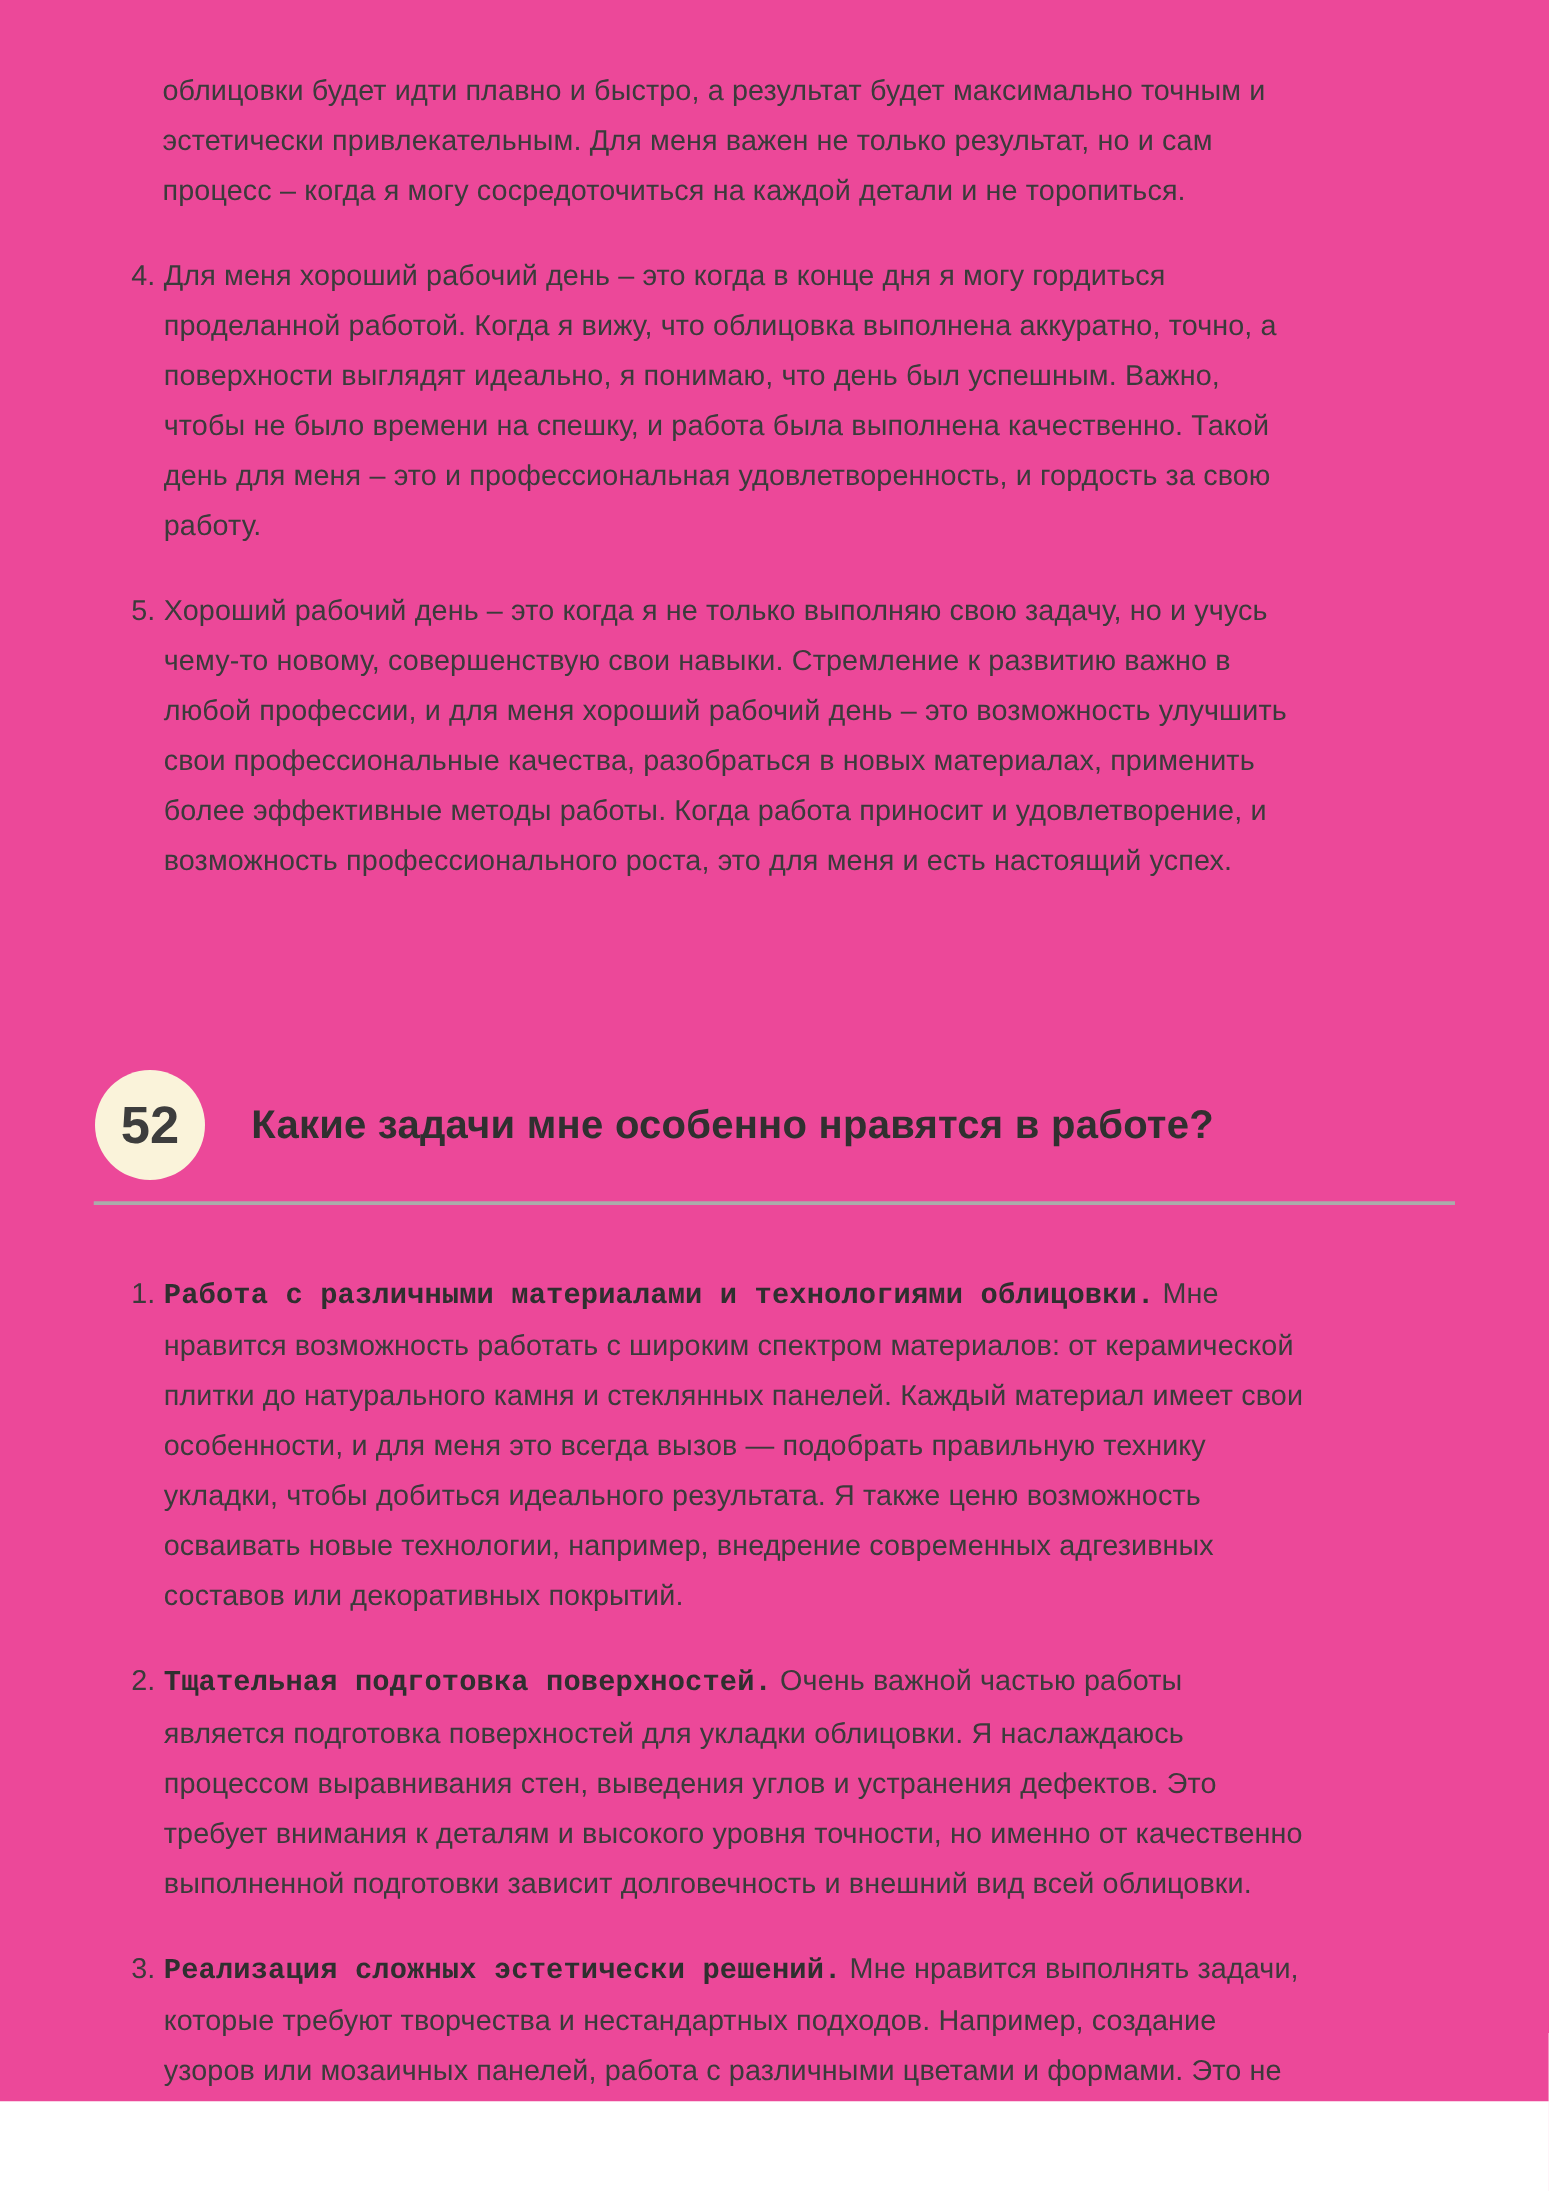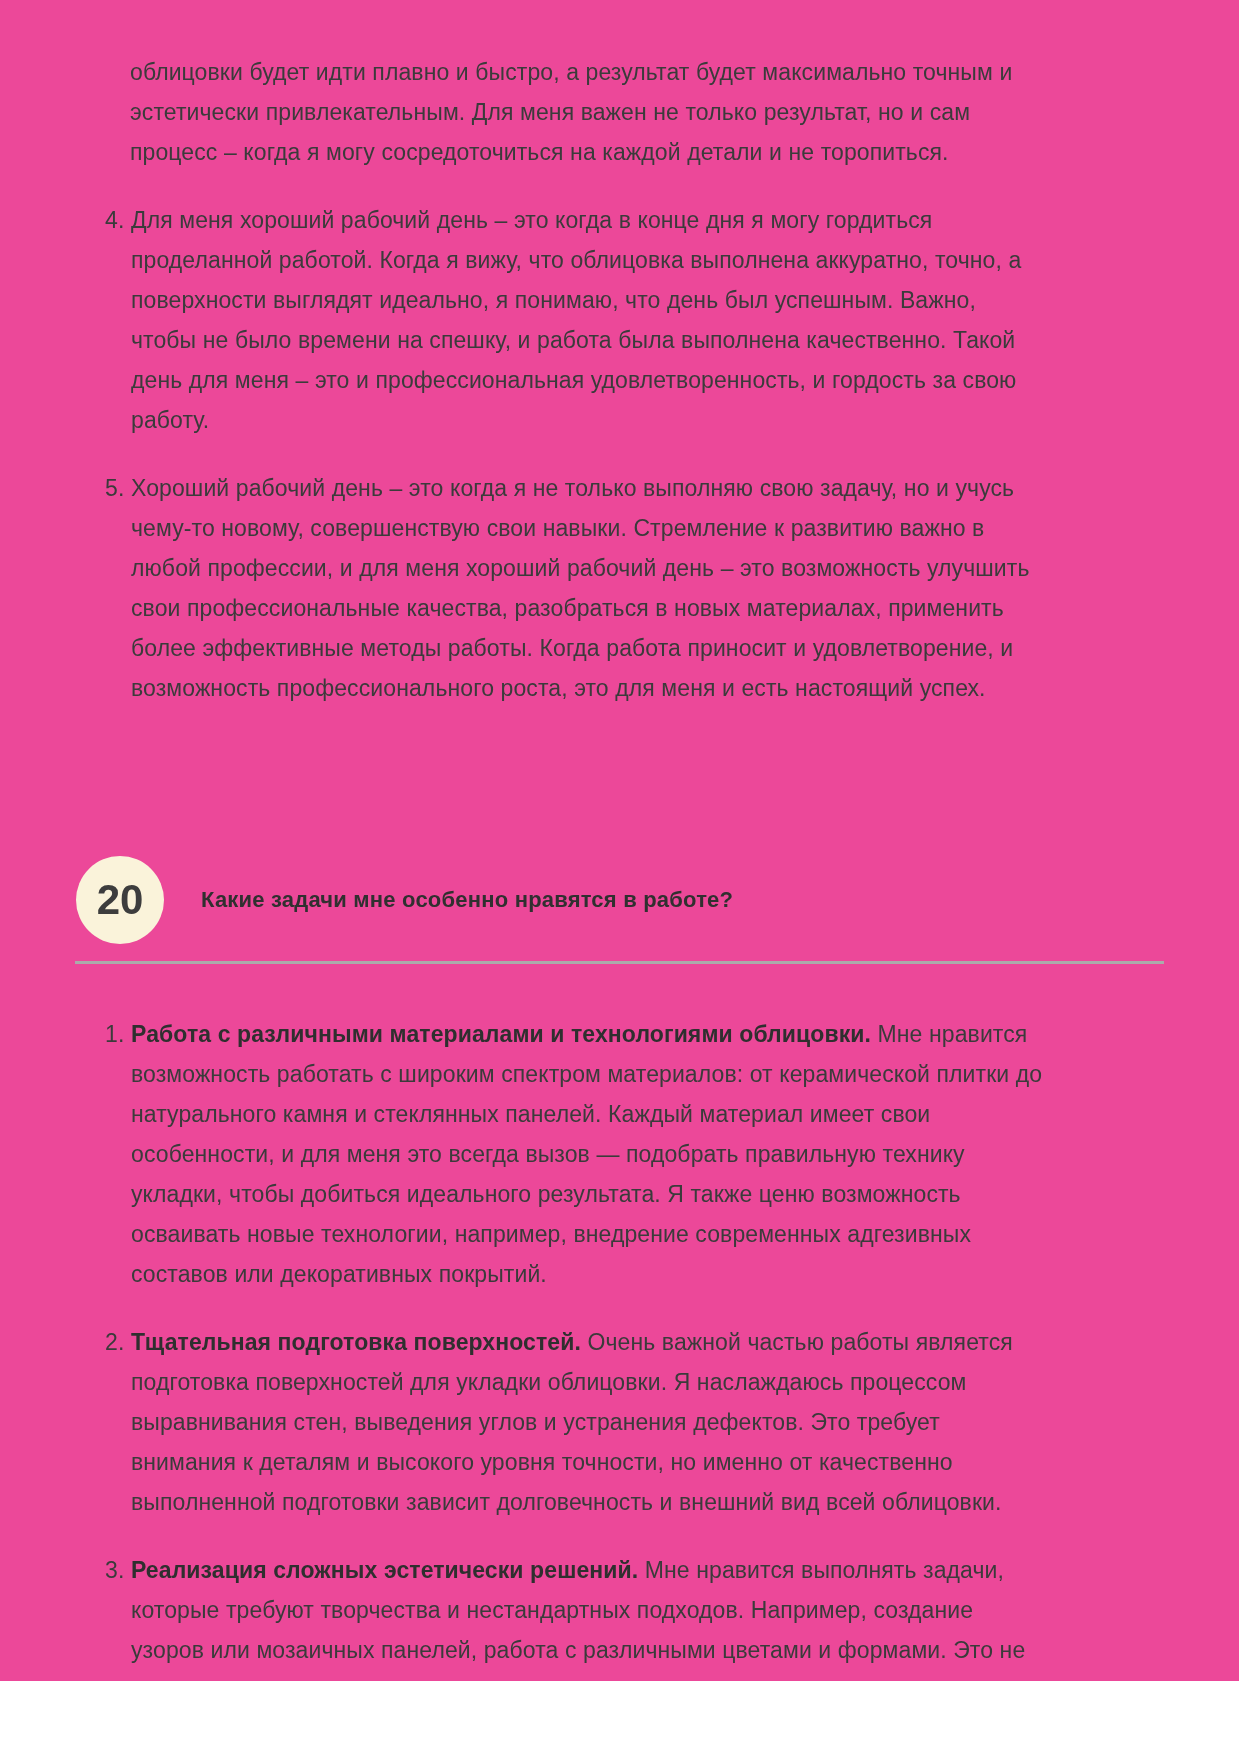--- a/index.html
+++ b/index.html
@@ -28,21 +28,21 @@
   }
   .num-list { margin: 0; padding: 0; list-style: none; }
   .list-item {
     display: flex;
     align-items: flex-start;
     margin: 0 0 28px 0;
     max-width: 940px;
   }
   .num { flex: 0 0 26px; }
   .item-text { margin: 0; flex: 1; }
-  .lead { font-weight: 700; color: #2f2f2f; }
+  .lead { font-weight: 700; color: #2f2f2f; font-family: Liberation Mono, monospace; }
 
   .section-header {
     display: flex;
     align-items: center;
     margin: 148px 0 0 -29px;
   }
   .badge {
     width: 88px; height: 88px;
     border-radius: 50%;
     background: #faf3da;
@@ -50,21 +50,21 @@
     flex: 0 0 88px;
   }
   .badge-number {
     font-size: 42px;
     font-weight: 700;
     color: #3d3d3d;
     line-height: 1;
   }
   .section-title {
     margin: 0 0 0 37px;
-    font-size: 22px;
+    font-size: 32px;
     font-weight: 700;
     color: #303030;
     letter-spacing: 0.2px;
     line-height: 1.3;
   }
   .divider {
     border: none;
     border-top: 3px solid #ababab;
     margin: 17px 0 0 -30px;
     width: 1089px;
@@ -85,21 +85,21 @@
       <p class="item-text">Для меня хороший рабочий день – это когда в конце дня я могу гордиться проделанной работой. Когда я вижу, что облицовка выполнена аккуратно, точно, а поверхности выглядят идеально, я понимаю, что день был успешным. Важно, чтобы не было времени на спешку, и работа была выполнена качественно. Такой день для меня – это и профессиональная удовлетворенность, и гордость за свою работу.</p>
     </div>
     <div class="list-item body-text">
       <span class="num">5.</span>
       <p class="item-text">Хороший рабочий день – это когда я не только выполняю свою задачу, но и учусь чему-то новому, совершенствую свои навыки. Стремление к развитию важно в любой профессии, и для меня хороший рабочий день – это возможность улучшить свои профессиональные качества, разобраться в новых материалах, применить более эффективные методы работы. Когда работа приносит и удовлетворение, и возможность профессионального роста, это для меня и есть настоящий успех.</p>
     </div>
   </div>
 
   <div class="section-header">
     <div class="badge">
-      <span class="badge-number">20</span>
+      <span class="badge-number">52</span>
     </div>
     <h1 class="section-title">Какие задачи мне особенно нравятся в работе?</h1>
   </div>
 
   <hr class="divider">
 
   <div class="num-list bottom-list">
     <div class="list-item body-text">
       <span class="num">1.</span>
       <p class="item-text"><strong class="lead">Работа с различными материалами и технологиями облицовки.</strong> <span>Мне нравится возможность работать с широким спектром материалов: от керамической плитки до натурального камня и стеклянных панелей. Каждый материал имеет свои особенности, и для меня это всегда вызов — подобрать правильную технику укладки, чтобы добиться идеального результата. Я также ценю возможность осваивать новые технологии, например, внедрение современных адгезивных составов или декоративных покрытий.</span></p>

